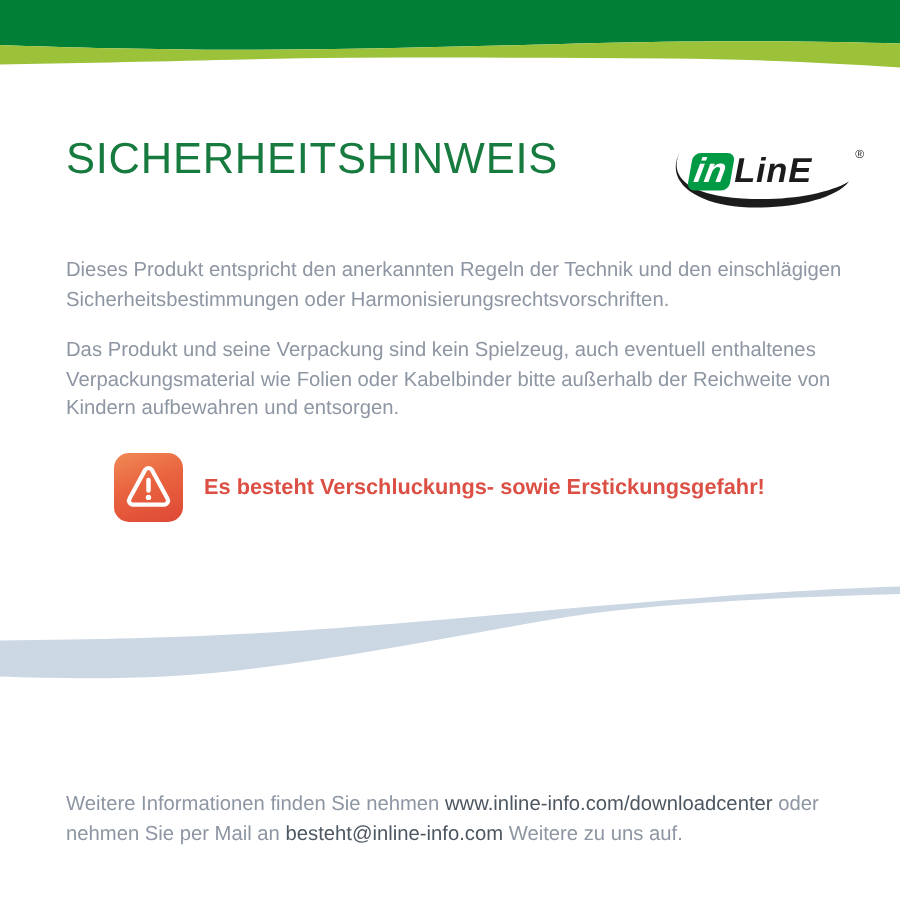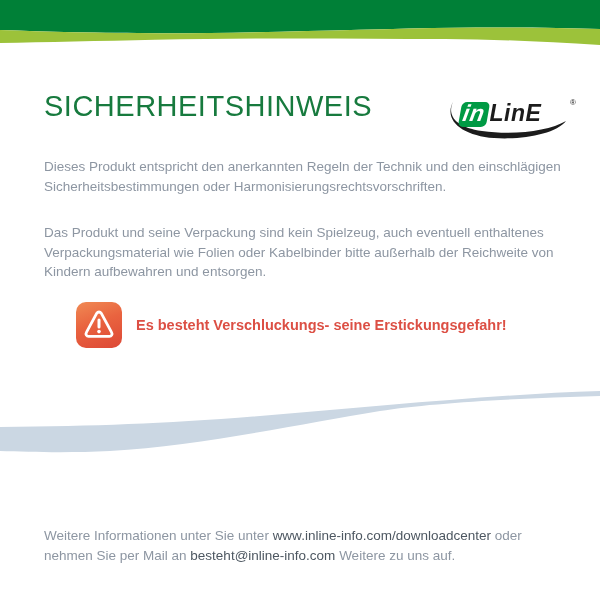--- a/index.html
+++ b/index.html
@@ -46,21 +46,21 @@
     position:absolute;right:0px;top:6px;
     font-size:8px;color:#1c1c1c;font-style:normal;
   }
 
   .body-paragraph{
     position:absolute;left:44px;width:528px;
     margin:0;
     font-size:13.5px;line-height:19.5px;
     color:#8d96a2;
   }
-  .p1{top:157px;}
+  .p1{top:170px;}
   .p2{top:223px;}
 
   .warning-row{
     position:absolute;left:76px;top:302px;right:40px;height:46px;
     display:flex;align-items:center;gap:14px;
   }
   .warning-icon-box{
     width:46px;height:46px;flex:0 0 46px;
     border-radius:10px;
     background:linear-gradient(160deg,#f08a54 0%,#e9633f 45%,#dd4836 100%);
@@ -110,24 +110,24 @@
   <p class="body-paragraph p2">Das Produkt und seine Verpackung sind kein Spielzeug, auch eventuell enthaltenes Verpackungsmaterial wie Folien oder Kabelbinder bitte außerhalb der Reichweite von Kindern aufbewahren und entsorgen.</p>
 
   <div class="warning-row">
     <div class="warning-icon-box">
       <svg width="34" height="32" viewBox="0 0 34 32">
         <path d="M14.8,4.2 a2.6,2.6 0 0 1 4.4,0 L29.6,23.4 a2.6,2.6 0 0 1 -2.2,4 L6.6,27.4 a2.6,2.6 0 0 1 -2.2,-4 Z" fill="none" stroke="#ffffff" stroke-width="2.8" stroke-linejoin="round"></path>
         <line x1="17" y1="11" x2="17" y2="18" stroke="#ffffff" stroke-width="3" stroke-linecap="round"></line>
         <circle cx="17" cy="22.6" r="1.8" fill="#ffffff"></circle>
       </svg>
     </div>
-    <p class="warning-text">Es besteht Verschluckungs- seine Erstickungsgefahr!</p>
+    <p class="warning-text">Es besteht Verschluckungs- sowie Erstickungsgefahr!</p>
   </div>
 
   <svg class="mid-wave" viewBox="0 0 600 90" preserveAspectRatio="none">
     <path d="M0,47 C100,46 160,44 260,36 C380,26 500,14 600,11 L600,16 C520,18 430,23 380,31 C300,44 200,66 110,71 C70,73 30,72 0,71 Z" fill="#cbd7e3"></path>
   </svg>
 
   <p class="footer-paragraph">
-    <span>Weitere Informationen unter Sie unter </span><b>www.inline-info.com/downloadcenter</b><span> oder nehmen Sie per Mail an </span><b>besteht@inline-info.com</b><span> Weitere zu uns auf.</span>
+    <span>Weitere Informationen finden Sie nehmen </span><b>www.inline-info.com/downloadcenter</b><span> oder nehmen Sie per Mail an </span><b>besteht@inline-info.com</b><span> Weitere zu uns auf.</span>
   </p>
 
 </div>
 
 </body></html>

